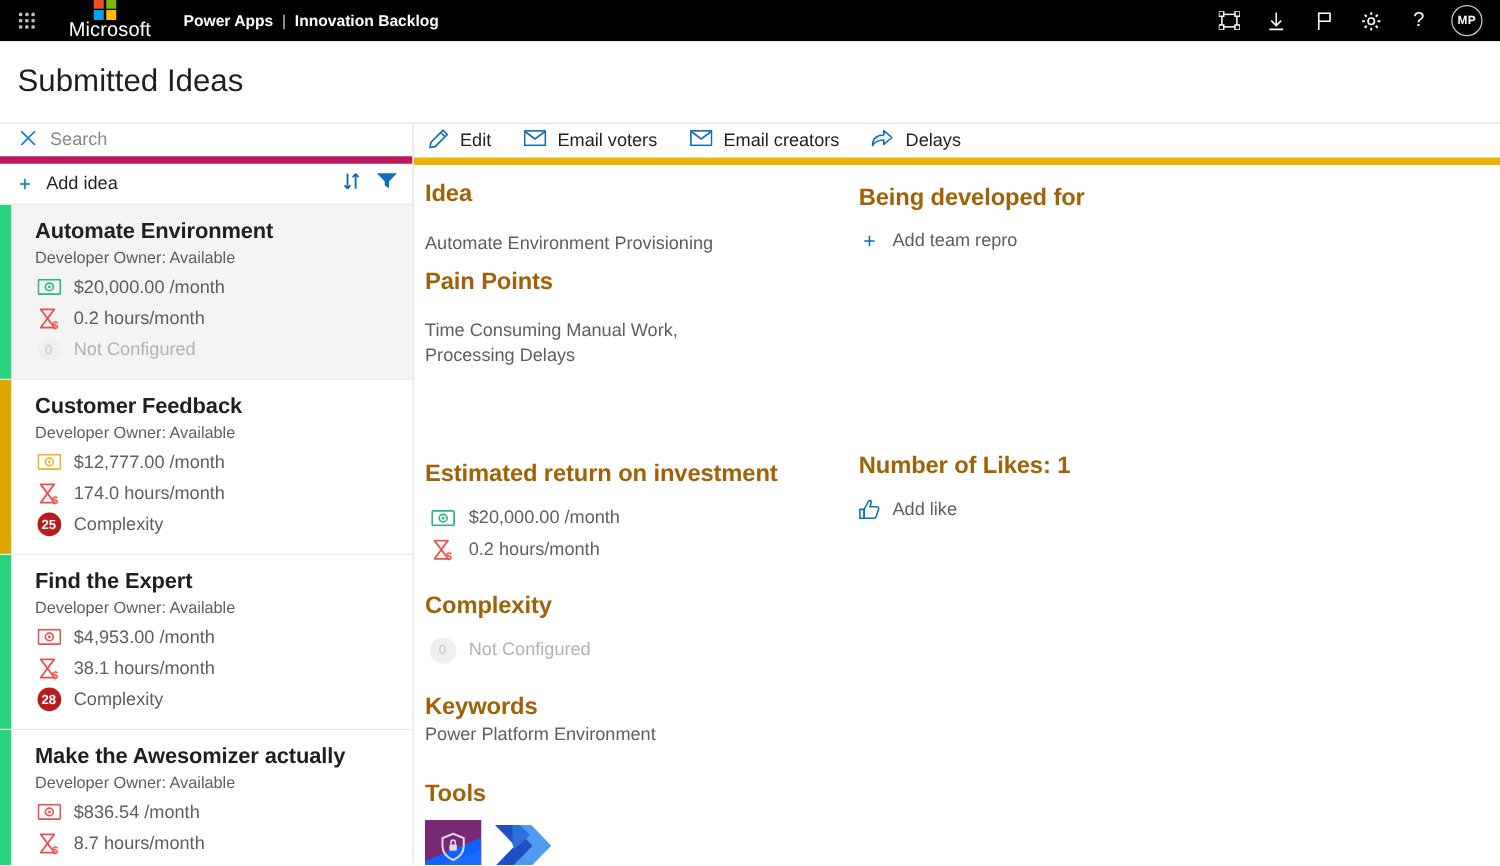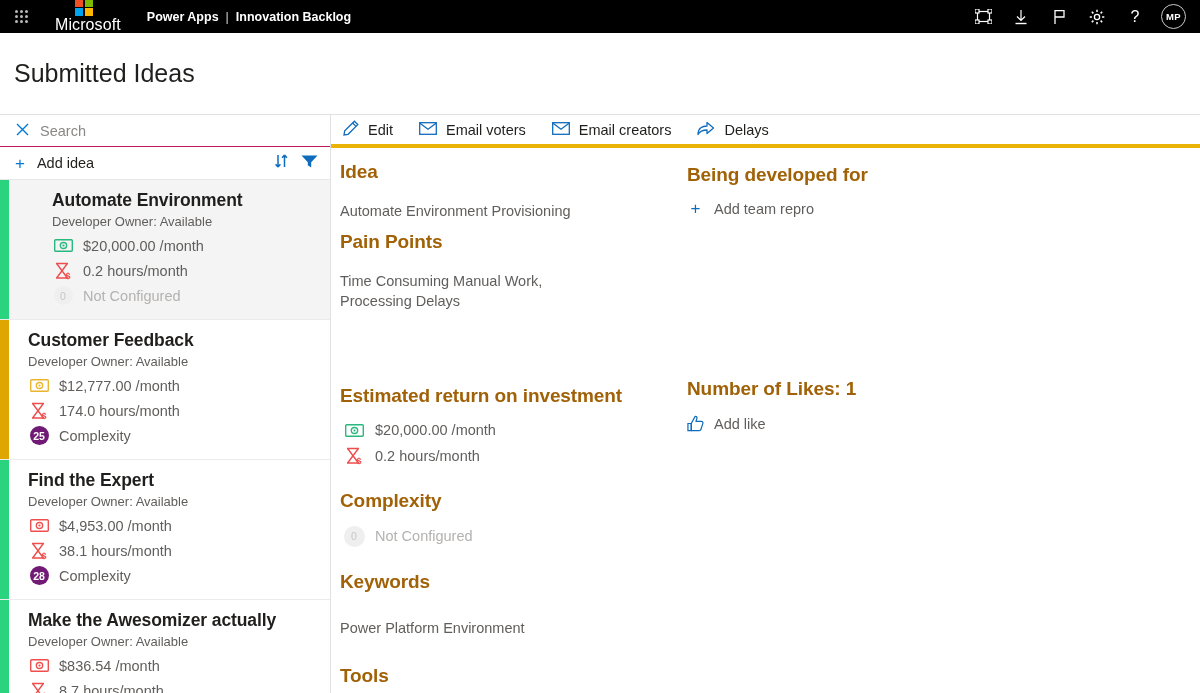--- a/index.html
+++ b/index.html
@@ -42,81 +42,81 @@
     justify-content: center; cursor: pointer; color: #ffffff;
   }
   .avatar {
     width: 25px; height: 25px; border-radius: 50%; border: 1px solid #c9c9c9;
     display: flex; align-items: center; justify-content: center;
     font-size: 9.5px; font-weight: bold; letter-spacing: .3px; cursor: pointer;
   }
 
   
   .page-header {
-    height: 82px; background: #ffffff; display: flex; align-items: center;
+    height: 66px; background: #ffffff; display: flex; align-items: center;
     padding-left: 14px; border-bottom: 1px solid #e1e1e1;
   }
   .page-title { font-size: 25px; color: #201f1e; font-weight: 400; }
 
   
   .body-split { display: flex; height: calc(693px - 33px - 67px); }
 
   
   .list-pane {
     width: 331px; border-right: 1px solid #e1e1e1; background: #ffffff;
     display: flex; flex-direction: column; overflow: hidden;
   }
   .search-row {
     height: 32px; display: flex; align-items: center; gap: 11px;
-    padding-left: 16px; border-bottom: 1px solid #be185d;
+    padding-left: 16px; border-bottom: 6px solid #be185d;
   }
   .search-x { color: #0078d4; font-size: 15px; line-height: 1; }
   .search-input {
     border: none; outline: none; font-size: 14.5px; color: #616161;
     font-family: "Liberation Sans", sans-serif; background: transparent; width: 230px;
   }
   .search-input::placeholder { color: #8a8886; }
   .add-row {
     height: 33px; display: flex; align-items: center; padding: 0 12px 0 15px;
     border-bottom: 1px solid #e8e8e8;
   }
   .add-plus { color: #0078d4; font-size: 17px; line-height: 1; margin-right: 12px; font-weight: 300; }
   .add-label { font-size: 14.5px; color: #201f1e; }
   .list-tools { margin-left: auto; display: flex; align-items: center; gap: 12px; }
 
   .idea-list { flex: 1; overflow: hidden; }
   .idea-card {
     display: flex; border-bottom: 1px solid #ebebeb; cursor: pointer;
     background: #ffffff; height: 140px;
   }
-  .idea-card.selected { background: #f4f4f4; gap: 24px; }
+  .idea-card.selected { background: #f4f4f4; }
   .card-stripe { width: 9px; flex-shrink: 0; }
   .card-body { padding: 10px 8px 0 19px; overflow: hidden; }
   .card-title {
     font-size: 17.5px; color: #201f1e; font-weight: bold; white-space: nowrap;
     margin-bottom: 3px; letter-spacing: -.1px;
   }
   .card-sub { font-size: 13px; color: #605e5c; margin-bottom: 4px; }
   .card-metric {
     display: flex; align-items: center; gap: 9px; font-size: 14.5px;
     color: #605e5c; height: 25px;
   }
   .card-metric.muted { color: #b4b2b0; }
   .metric-icon { width: 22px; display: flex; align-items: center; justify-content: center; flex-shrink: 0; }
   .cplx-badge {
-    width: 19px; height: 19px; border-radius: 50%; background: #701a75; color: #ffffff;
+    width: 19px; height: 19px; border-radius: 50%; background: #b91c1c; color: #ffffff;
     font-size: 10.5px; display: flex; align-items: center; justify-content: center;
     font-weight: bold; flex-shrink: 0;
   }
   .cplx-badge.zero { background: #efefef; color: #c8c6c4; font-weight: normal; }
 
   
   .detail-pane { flex: 1; display: flex; flex-direction: column; overflow: hidden; }
   .command-bar {
-    height: 33px; border-bottom: 4px solid #eab308; display: flex;
+    height: 33px; border-bottom: 6px solid #eab308; display: flex;
     align-items: center; padding-left: 12px; gap: 26px; flex-shrink: 0;
   }
   .cmd-btn {
     display: flex; align-items: center; gap: 9px; font-size: 14.5px;
     color: #201f1e; cursor: pointer; height: 32px;
   }
 
   .detail-grid {
     flex: 1; display: grid; grid-template-columns: 347px 285px auto;
     padding: 13px 0 0 9px; overflow: hidden;
@@ -445,21 +445,21 @@
         </div>
 
         <div class="sec-h" style="margin-top:21px; margin-bottom:11px;">Complexity</div>
         <div class="metric-row muted" style="padding-left:3px;">
           <span class="metric-icon">
             <span class="cplx-badge zero" style="width:21px;height:21px;">0</span>
           </span>
           <span>Not Configured</span>
         </div>
 
-        <div class="sec-h" style="margin-top:22px; margin-bottom:27px;">Keywords</div>
+        <div class="sec-h" style="margin-top:22px; margin-bottom:3px;">Keywords</div>
         <div class="sec-val">Power Platform Environment</div>
 
         <div class="sec-h" style="margin-top:28px;">Tools</div>
         <div class="tools-row">
           <span class="tool-admin">
             <svg width="45" height="45" viewBox="0 0 45 45">
               <rect width="45" height="45" fill="#7a2a75"></rect>
               <path d="M0 33 L45 14 V45 H0 Z" fill="#0f62fe"></path>
               <path d="M0 40 L45 24 V45 H0 Z" fill="#1a6cff"></path>
               <path d="M22.5 11 L31 14.5 V21 C31 26 27 30 22.5 32 C18 30 14 26 14 21 V14.5 Z" fill="none" stroke="#e8d7e8" stroke-width="1.6"></path>

